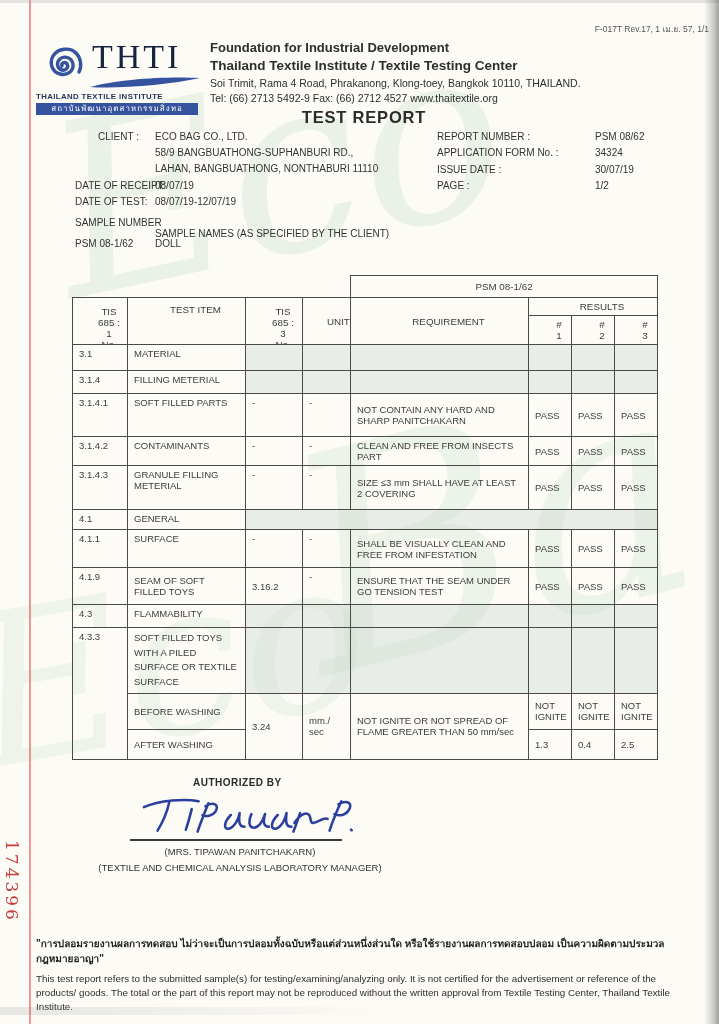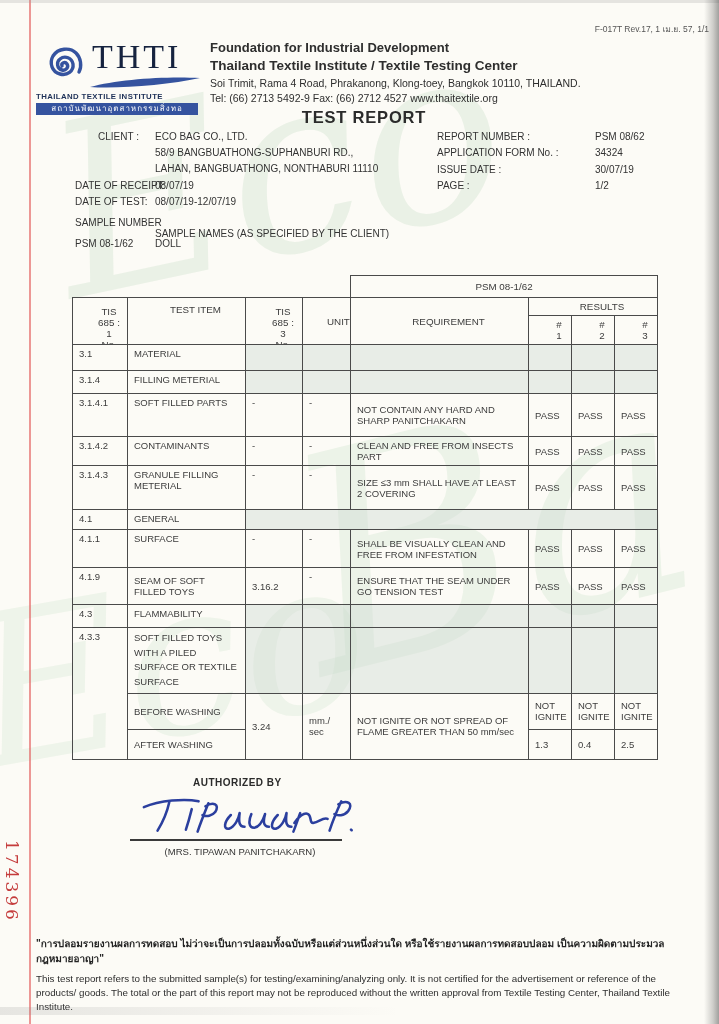--- a/index.html
+++ b/index.html
@@ -296,20 +296,21 @@
         <path d="M95 24 C 88 31, 87 39, 93 38 C 99 36, 103 28, 104 22 C 103 30, 103 36, 109 36"></path>
         <path d="M116 23 C 113 30, 113 37, 119 37 C 125 36, 128 29, 130 23 C 128 30, 128 36, 134 36"></path>
         <path d="M143 24 C 136 31, 135 39, 141 38 C 147 36, 151 28, 152 22 C 151 30, 151 36, 157 36"></path>
         <path d="M166 22 C 163 30, 161 36, 159 41 M160 32 C 164 26, 170 21, 174 23 C 178 25, 175 33, 180 32 C 185 31, 190 26, 194 28"></path>
         <path d="M208 10 C 203 21, 199 31, 196 40 M205 13 C 214 8, 221 12, 215 20 C 211 25, 204 25, 201 23"></path>
         <path d="M218 39 l0.6 0.6"></path>
       </g>
     </svg>
     <div class="sig-line"></div>
     <div class="sig-name">(MRS. TIPAWAN  PANITCHAKARN)</div>
+    <div class="sig-title">(TEXTILE AND CHEMICAL ANALYSIS LABORATORY MANAGER)</div>
 
     <div class="foot-th">"การปลอมรายงานผลการทดสอบ ไม่ว่าจะเป็นการปลอมทั้งฉบับหรือแต่ส่วนหนึ่งส่วนใด หรือใช้รายงานผลการทดสอบปลอม เป็นความผิดตามประมวลกฎหมายอาญา"</div>
     <div class="foot-en">This test report  refers to the submitted sample(s) for testing/examining/analyzing only. It is not certified for the advertisement or reference of the products/ goods. The total or the part of this report may not be reproduced without the written approval from Textile Testing Center, Thailand Textile Institute.</div>
 
   </div>
 
   <div class="red-line"></div>
   <div class="stamp">174396</div>
   <div class="edge-top"></div>
   <div class="edge-right"></div>

